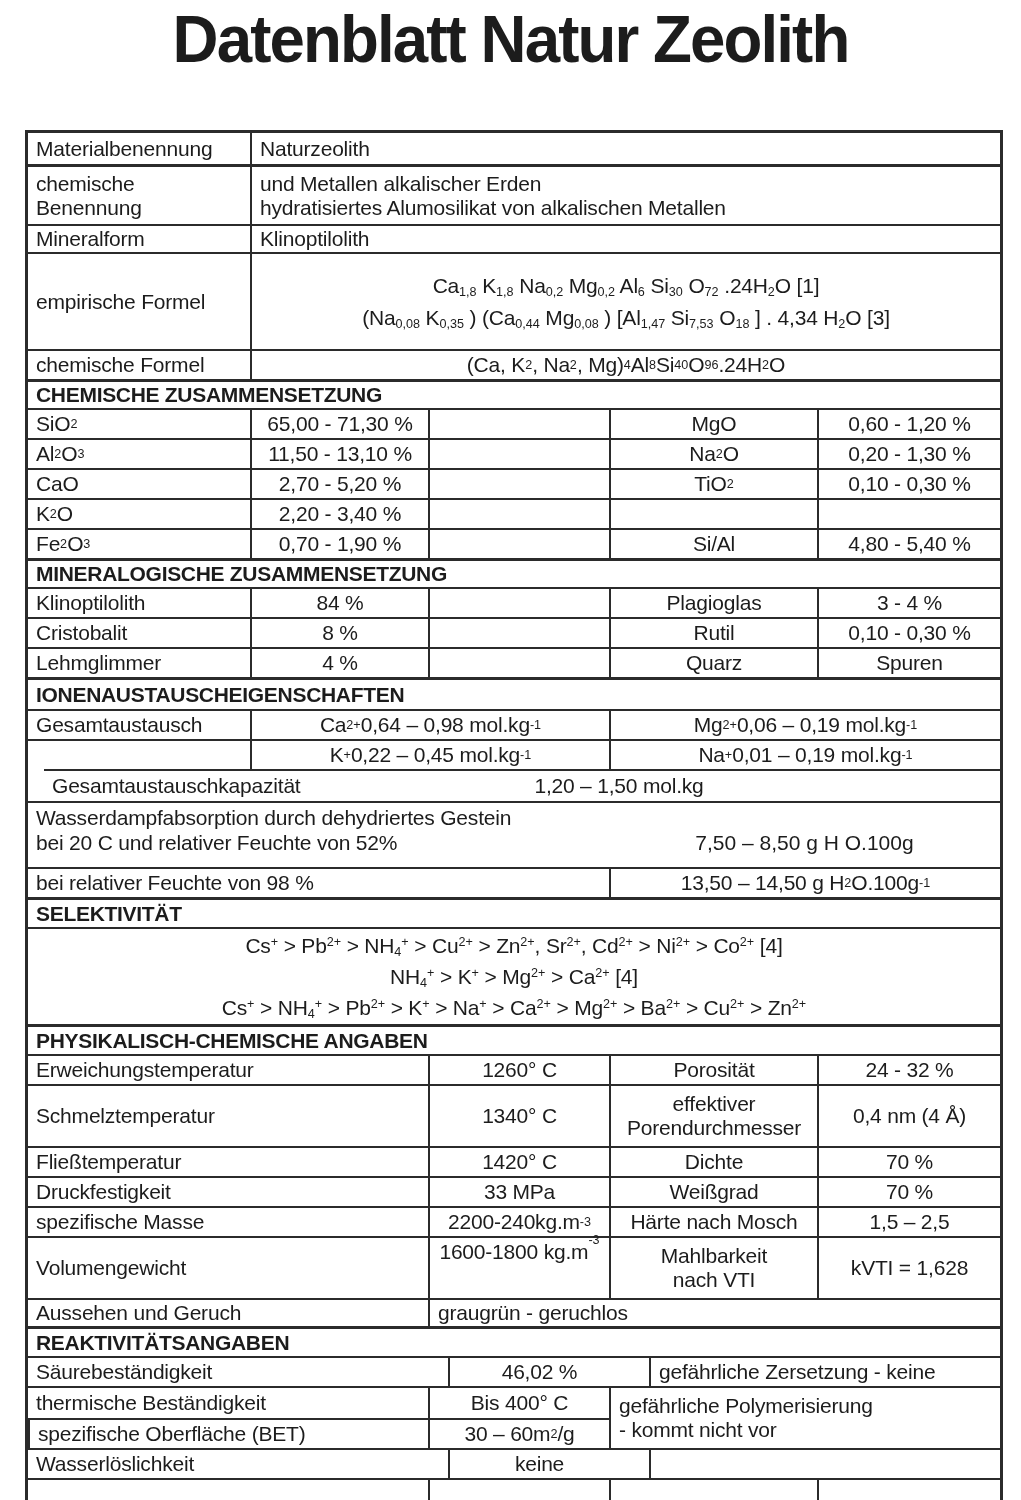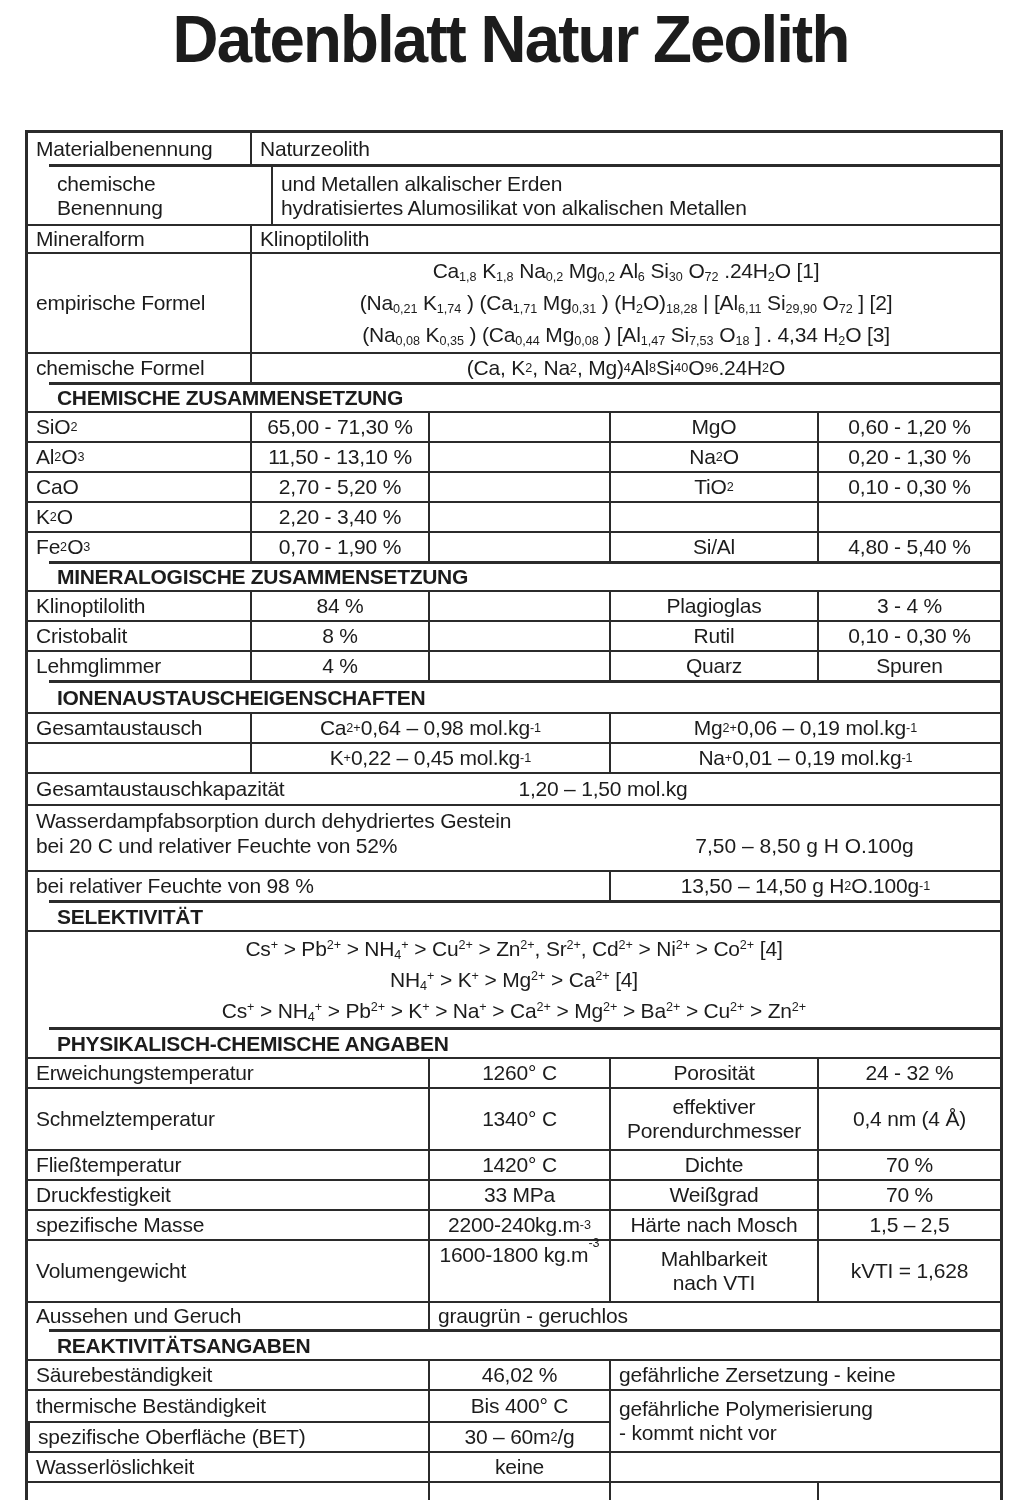--- a/index.html
+++ b/index.html
@@ -14,44 +14,44 @@
     text-align:center; font-size:67px; font-weight:bold;
     letter-spacing:-2px; transform:scaleX(0.95); transform-origin:center;
     white-space:nowrap;
   }
   .tbl {
     position:absolute; left:25px; top:130px; width:978px;
     border:3px solid #2b2b2b; background:#fff;
   }
   .row { display:grid; border-top:2px solid #2b2b2b; }
   .row:first-child { border-top:none; }
-  .row.thick { border-top:3px solid #2b2b2b;margin-left:21px; }
+  .row.thick { border-top:3px solid #2b2b2b; }
   .c {
     display:flex; align-items:center; padding:1px 8px; font-size:21px;
     border-left:2px solid #2b2b2b; min-width:0; letter-spacing:-0.2px;
   }
   .c:first-child { border-left:none; }
   .c.nb { border-left:none; }
   .ctr { justify-content:center; text-align:center; }
   .stack { flex-direction:column; justify-content:center; }
   .stack.leftal { align-items:flex-start; }
   .stack.ctr { align-items:center; }
   .vtop { align-items:flex-start; padding-top:2px; }
   .hdr .c { font-weight:bold; letter-spacing:-0.3px; }
   sub, sup { font-size:0.6em; line-height:0; letter-spacing:0; }
   sub { vertical-align:-0.25em; }
   sup { vertical-align:0.55em; }
 
   .cols-2   { grid-template-columns:222px 1fr; }
   .cols-5   { grid-template-columns:222px 178px 181px 208px 1fr; }
   .cols-ion { grid-template-columns:222px 359px 1fr; }
   .cols-4   { grid-template-columns:400px 181px 208px 1fr; }
-  .cols-3   { grid-template-columns:400px 181px 1fr; }
+  .cols-3   { grid-template-columns:400px 181px 1fr;gap:20px; }
   .cols-w   { grid-template-columns:581px 1fr; }
-  .cols-cap { grid-template-columns:360px 430px 1fr; }
+  .cols-cap { grid-template-columns:360px 430px 1fr;margin-left:16px; }
   .cols-app { grid-template-columns:400px 1fr; }
 
   .h28{min-height:28px}.h30{min-height:30px}.h31{min-height:31px}
   .h32{min-height:32px}.h34{min-height:34px}.h60{min-height:60px}
   .h62{min-height:62px}.h92{min-height:92px}.h97{min-height:97px}
 
   .fl { line-height:32px; }          
   .sl { line-height:31px; }          
 
   .vapor { height:66px; padding:0; display:block; }
@@ -88,21 +88,20 @@
     </div>
   </div>
   <div class="row cols-2 h28">
     <div class="c">Mineralform</div>
     <div class="c">Klinoptilolith</div>
   </div>
   <div class="row cols-2 h97">
     <div class="c">empirische Formel</div>
     <div class="c stack ctr">
       <span class="fl">Ca<sub>1,8</sub> K<sub>1,8</sub> Na<sub>0,2</sub> Mg<sub>0,2</sub> Al<sub>6</sub> Si<sub>30</sub> O<sub>72</sub> .24H<sub>2</sub>O [1]</span>
-      <span class="fl">(Na<sub>0,21</sub> K<sub>1,74</sub> ) (Ca<sub>1,71</sub> Mg<sub>0,31</sub> ) (H<sub>2</sub>O)<sub>18,28</sub> | [Al<sub>6,11</sub> Si<sub>29,90</sub> O<sub>72</sub> ] [2]</span>
       <span class="fl">(Na<sub>0,08</sub> K<sub>0,35</sub> ) (Ca<sub>0,44</sub> Mg<sub>0,08</sub> ) [Al<sub>1,47</sub> Si<sub>7,53</sub> O<sub>18</sub> ] . 4,34 H<sub>2</sub>O [3]</span>
     </div>
   </div>
   <div class="row cols-2 h30">
     <div class="c">chemische Formel</div>
     <div class="c ctr">(Ca, K<sub>2</sub>, Na<sub>2</sub>, Mg)<sub>4</sub> Al<sub>8</sub> Si<sub>40</sub> O<sub>96</sub> .24H<sub>2</sub>O</div>
   </div>
 
   <div class="row hdr h28 thick">
     <div class="c">CHEMISCHE ZUSAMMENSETZUNG</div>

